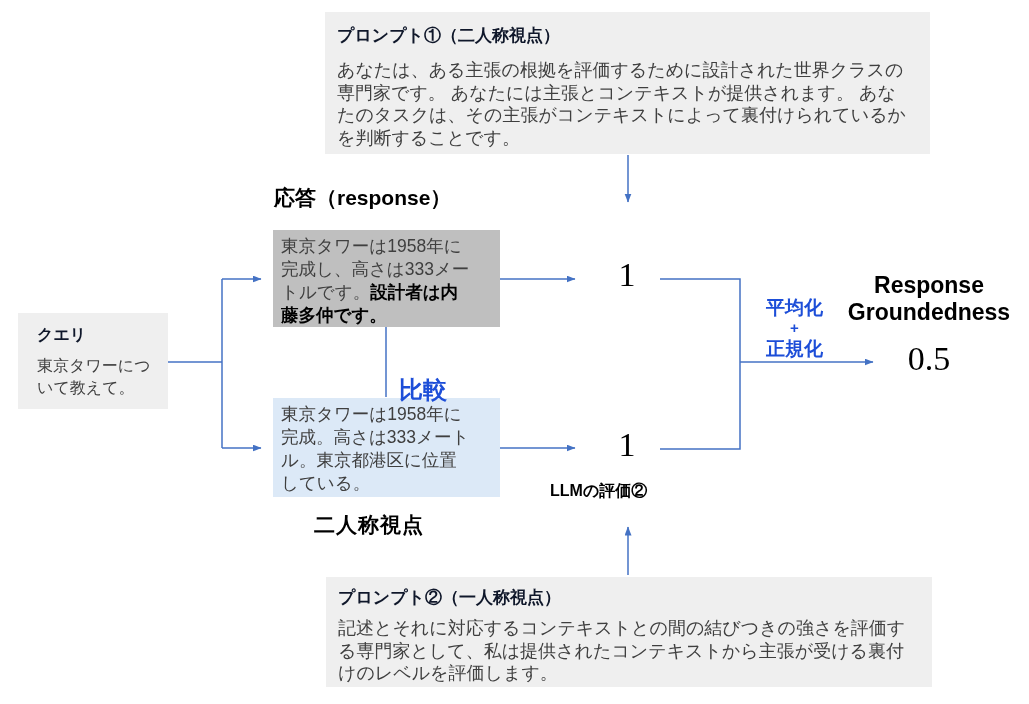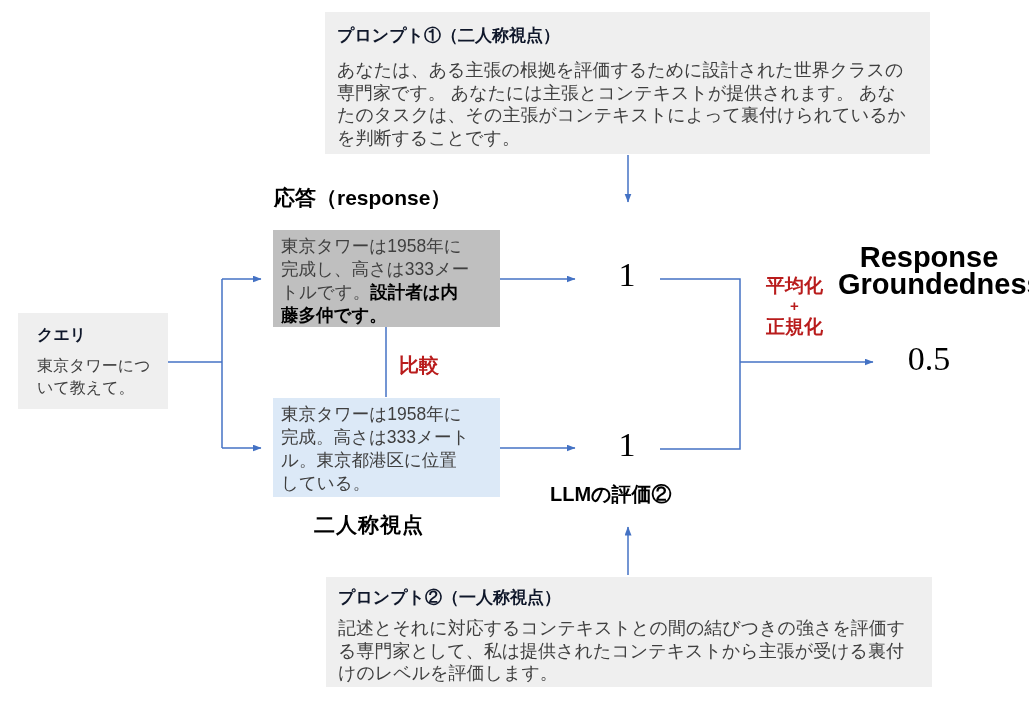--- a/index.html
+++ b/index.html
@@ -21,30 +21,30 @@
   .querybox .box-body{font-size:16px;line-height:22px;}
   .respbox{left:273px;top:230px;width:227px;height:97px;background:#BFBFBF;
            padding:5px 8px;font-size:17.5px;line-height:23px;color:#3F3F3F;white-space:pre-line;}
   .respbox b{color:#000;}
   .ctxbox{left:273px;top:398px;width:227px;height:99px;background:#DCE9F7;
           padding:5px 8px;font-size:17.5px;line-height:23px;color:#3F3F3F;white-space:pre-line;}
   .lbl{position:absolute;font-weight:bold;color:#000;white-space:nowrap;}
   .resp-label{left:274px;top:184px;font-size:21px;}
   .ctx-label{left:314px;top:511px;font-size:21px;letter-spacing:1px;}
   .eval1-label{left:550px;top:219px;font-size:20px;}
-  .eval2-label{left:550px;top:481px;font-size:20px;}
-  .blue-lbl{position:absolute;font-weight:bold;color:#b91c1c;white-space:nowrap;}
-  .hikaku{left:399px;top:352px;font-size:20px;}
+  .eval2-label{left:550px;top:481px;font-size:16px;}
+  .blue-lbl{position:absolute;font-weight:bold;color:#1d4ed8;white-space:nowrap;margin-top:22px;}
+  .hikaku{left:399px;top:352px;font-size:24px;}
   .agg{left:752px;top:274px;width:85px;text-align:center;font-size:19px;line-height:23px;}
   .agg .plus{font-size:15px;line-height:18px;}
   .value{position:absolute;font-family:"Liberation Serif",serif;font-size:34px;color:#000;
          text-align:center;width:60px;}
   .val1{left:597px;top:256px;}
   .val2{left:597px;top:426px;}
-  .result-label{left:838px;top:244px;width:182px;text-align:center;font-size:29px;line-height:27px;}
+  .result-label{left:838px;top:272px;width:182px;text-align:center;font-size:23px;line-height:27px;}
   .result-value{left:899px;top:340px;}
 </style>
 </head>
 <body>
 
 <div class="canvas">
 
   <svg class="connectors" viewBox="0 0 1029 704" fill="none">
     <defs>
       <marker id="ah" markerWidth="10" markerHeight="9" refX="8.5" refY="3.5" orient="auto" markerUnits="userSpaceOnUse">

